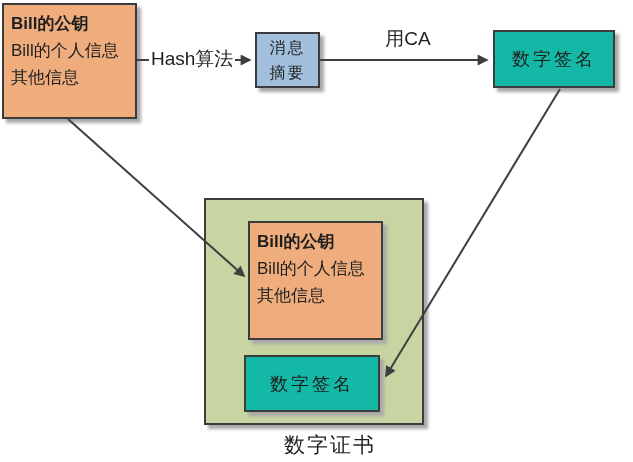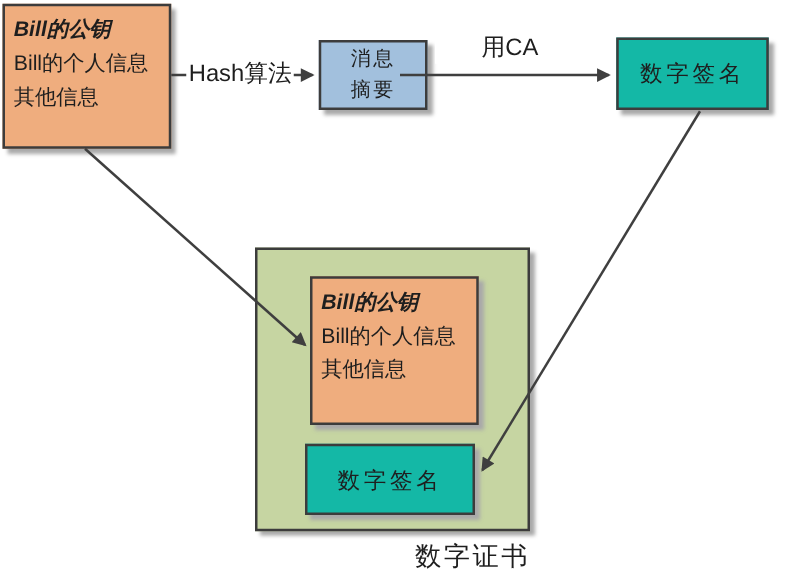--- a/index.html
+++ b/index.html
@@ -19,53 +19,53 @@
   }
   .orange{background:#efad7e;}
   .blue{background:#a2c0dd;}
   .green{background:#14b8a6;}
   .sage{background:#c6d5a2;}
   .info-box{
     padding:5px 7px;
     font-size:17px;
     line-height:27px;
   }
-  .info-box .title{font-weight:bold;font-style:italic;}
+  .info-box .title{font-weight:bold;}
   .center-box{
     display:flex;
     flex-direction:column;
     align-items:center;
     justify-content:center;
     text-align:center;
   }
   .digest{font-size:16px;line-height:25px;letter-spacing:2px;}
   .sig-label{font-size:18px;letter-spacing:3px;}
   #box-source{left:2px;top:3px;width:135px;height:116px;z-index:2;}
-  #box-digest{left:255px;top:32px;width:87px;height:56px;z-index:2;}
+  #box-digest{left:255px;top:32px;width:65px;height:56px;z-index:2;}
   #box-signature{left:493px;top:30px;width:122px;height:58px;z-index:2;}
   #box-certificate{left:204px;top:198px;width:220px;height:227px;z-index:1;}
   #box-cert-info{left:248px;top:221px;width:135px;height:119px;z-index:2;}
   #box-cert-signature{left:244px;top:355px;width:136px;height:57px;z-index:2;}
   #arrow-layer{
     position:absolute;left:0;top:0;width:633px;height:462px;
     z-index:3;pointer-events:none;
   }
   .edge-label{
     position:absolute;
     z-index:4;
     background:#ffffff;
     font-size:19px;
     white-space:nowrap;
   }
   #label-hash{left:149px;top:46px;padding:0 2px;text-align:center;}
   #label-encrypt{left:348px;top:26px;width:120px;text-align:center;line-height:25px;}
   #caption-certificate{
     position:absolute;
-    left:204px;top:431px;width:220px;
-    text-align:right;
+    left:220px;top:431px;width:220px;
+    text-align:center;
     font-size:21px;
     letter-spacing:2px;
     z-index:2;
   }
 </style>
 </head>
 <body>
 
 <div class="stage">
 

